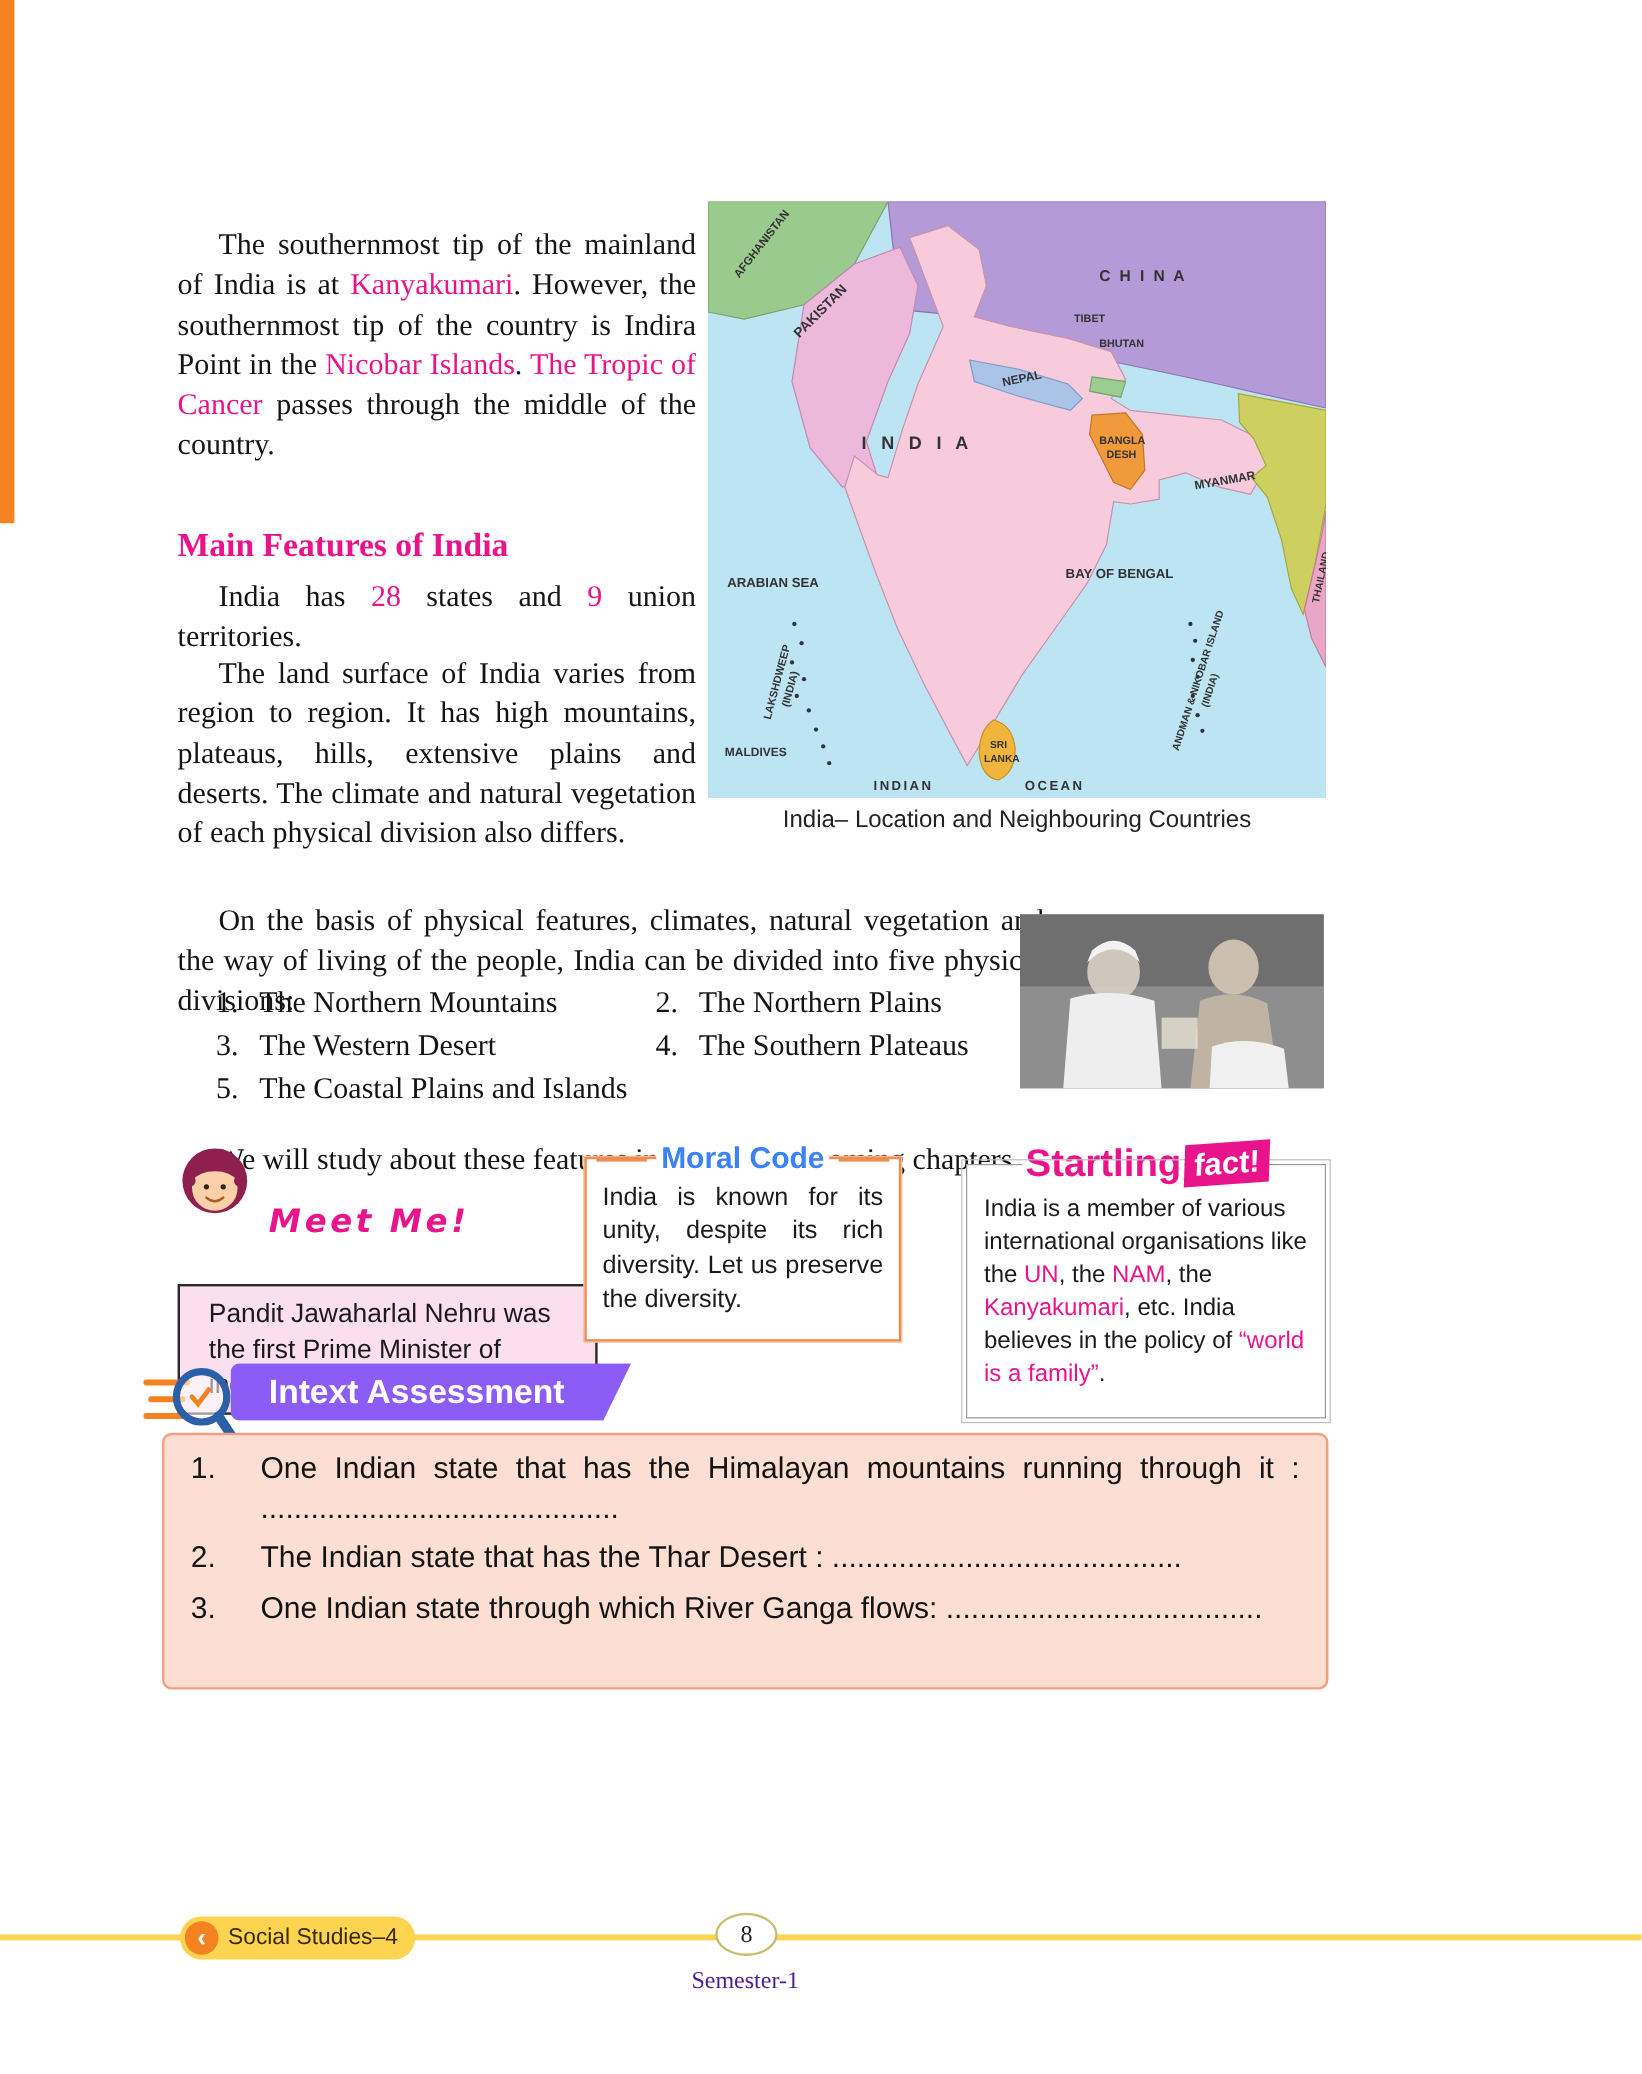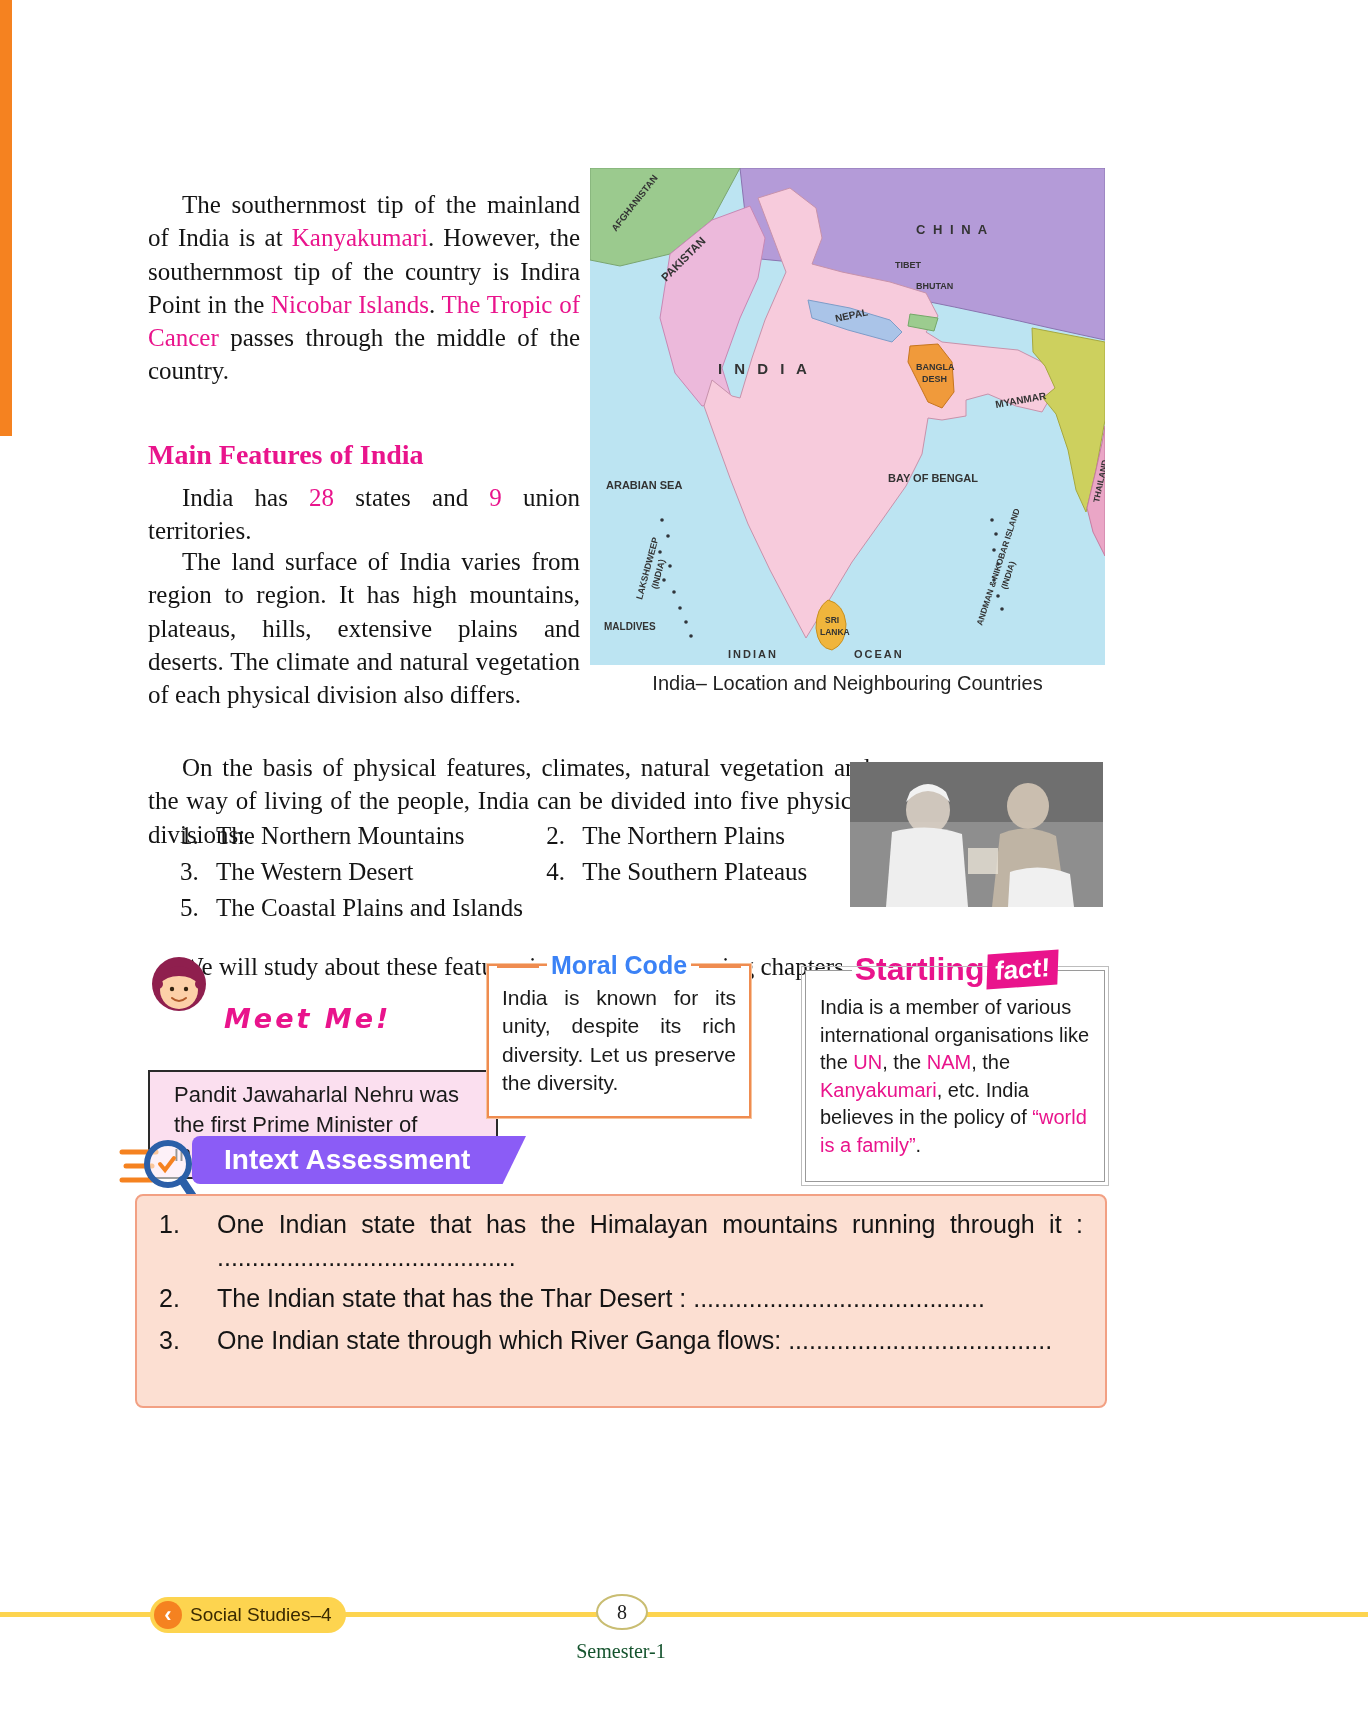--- a/index.html
+++ b/index.html
@@ -67,21 +67,21 @@
   .qtext{flex:1;text-align:justify;}
 
   .footer-line{left:0;top:1612px;width:1368px;height:5px;background:#fdd44f;}
   .footer-pill{left:150px;top:1597px;height:36px;min-width:188px;background:#fdd44f;border-radius:18px;
     display:flex;align-items:center;gap:8px;padding:0 14px 0 4px;box-sizing:border-box;}
   .pill-circle{width:28px;height:28px;border-radius:50%;background:#f58220;color:#fff;
     display:flex;align-items:center;justify-content:center;font-family:"Liberation Sans",sans-serif;font-size:22px;font-weight:bold;line-height:1;}
   .pill-label{font-family:"Liberation Sans",sans-serif;font-size:19px;color:#3a2a00;}
   .page-oval{left:596px;top:1594px;width:48px;height:32px;background:#fff;border:2px solid #c9bd72;border-radius:50%;
     display:flex;align-items:center;justify-content:center;font-size:20px;color:#222;}
-  .semester{left:556px;top:1640px;width:130px;text-align:center;font-size:20px;color:#14532d;}
+  .semester{left:556px;top:1640px;width:130px;text-align:center;font-size:20px;color:#4c1d95;}
 
   svg text{font-family:"Liberation Sans",sans-serif;font-weight:bold;fill:#333;}
 </style>
 </head>
 <body>
 
 <div class="abs left-stripe"></div>
 
 <p class="abs serif indent intro-para"><span>The southernmost tip of the mainland of India is at </span><span class="pink">Kanyakumari</span><span>. However, the southernmost tip of the country is Indira Point in the </span><span class="pink">Nicobar Islands</span><span>. </span><span class="pink">The Tropic of Cancer</span><span> passes through the middle of the country.</span></p>
 

